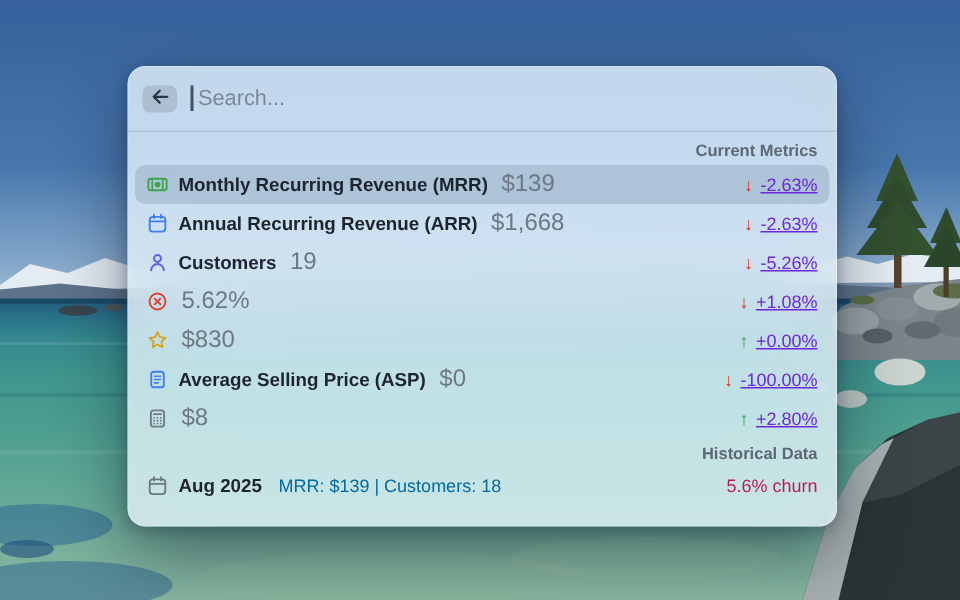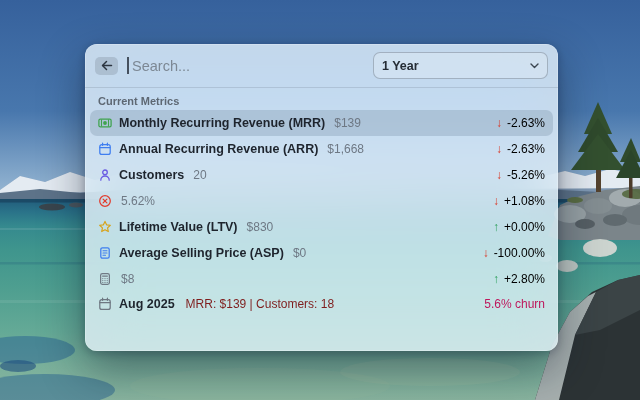--- a/index.html
+++ b/index.html
@@ -26,33 +26,33 @@
   .search-input{flex:1;border:none;outline:none;background:transparent;
     font-family:inherit;font-size:14.5px;color:#222a33;padding:0 0 0 5px;}
   .search-input::placeholder{color:#7d8894;}
   .select{flex:0 0 157px;width:157px;height:25px;border:1px solid rgba(86,99,114,0.38);
     border-radius:7px;background:rgba(255,255,255,0.22);display:flex;align-items:center;
     padding:0 8px;gap:6px;}
   .select-label{flex:1;font-size:12.5px;font-weight:600;color:#252c35;}
   .chev{flex:0 0 auto;color:#3c4650;display:flex;}
 
   .win-body{flex:1;padding:2px 5px 0;display:flex;flex-direction:column;}
-  .section-label{font-size:11px;font-weight:600;color:#5e6873;padding:5px 8px 3px;}
+  .section-label{font-size:11px;font-weight:600;color:#5e6873;padding:5px 8px 3px;text-align:right;}
   .row{height:26px;flex:0 0 26px;display:flex;align-items:center;gap:7px;
     padding:0 8px;border-radius:7px;}
   .row.selected{background:rgba(93,116,143,0.24);}
   .hist-row{height:24px;flex:0 0 24px;}
   .mi{width:14px;height:14px;flex:0 0 14px;display:flex;align-items:center;justify-content:center;}
   .mi svg{display:block;}
   .row-label{font-size:12.5px;font-weight:600;color:#1e242d;white-space:nowrap;}
-  .row-value{font-size:12px;color:#6e7884;margin-left:2px;white-space:nowrap;}
-  .row-detail{font-size:12px;color:#7f1d1d;margin-left:4px;white-space:nowrap;}
+  .row-value{font-size:16px;color:#6e7884;margin-left:2px;white-space:nowrap;}
+  .row-detail{font-size:12px;color:#0369a1;margin-left:4px;white-space:nowrap;}
   .spacer{flex:1;}
   .trend-arrow{font-size:12px;font-weight:700;}
-  .trend-value{font-size:12px;color:#000000;margin-left:-2px;}
+  .trend-value{font-size:12px;color:#6d28d9;margin-left:-2px;text-decoration:underline;}
   .row-right{font-size:12px;color:#be185d;}
 
   .win-footer{flex:0 0 20px;height:20px;display:flex;align-items:center;gap:7px;
     padding:0 10px;background:rgba(250,252,253,0.72);
     border-top:1px solid rgba(66,78,92,0.15);}
   .logo{width:15px;height:15px;flex:0 0 15px;border-radius:4.5px;background:#20304a;
     display:flex;align-items:center;justify-content:center;}
   .footer-label{font-size:11.5px;color:#4d565f;}
 </style>
 </head>
@@ -134,28 +134,20 @@
           <svg width="12" height="11" viewBox="0 0 12 11" fill="none" stroke="currentColor" stroke-width="1.5" stroke-linecap="round" stroke-linejoin="round">
             <path d="M5.5 1.5 L1.5 5.5 L5.5 9.5"></path>
               <path d="M1.8 5.5 H10.5"></path>
           </svg>
         </span>
       </div>
       <div class="search-wrap">
         <span class="caret"></span>
         <input class="search-input" type="text" value="" placeholder="Search..." style="">
       </div>
-      <div class="select">
-        <span class="select-label">1 Year</span>
-        <span class="chev">
-          <svg width="9" height="6" viewBox="0 0 9 6" fill="none" stroke="currentColor" stroke-width="1.4" stroke-linecap="round" stroke-linejoin="round">
-            <path d="M1 1 L4.5 4.5 L8 1"></path>
-          </svg>
-        </span>
-      </div>
     </div>
 
     <div class="win-body">
       <div class="section-label">Current Metrics</div>
       <div id="metric-rows" style="display:flex;flex-direction:column;">
           <div class="row selected">
             <span class="mi" style="color: rgb(63, 163, 77);">
               <svg width="14" height="14" viewBox="0 0 14 14" fill="none" stroke="currentColor">
                 <rect x="0.9" y="3.2" width="12.2" height="7.6" rx="1.4" stroke-width="1.25"></rect>
                 <circle cx="7" cy="7" r="1.9" fill="currentColor" stroke="none"></circle>
@@ -183,21 +175,21 @@
             <span class="trend-value">-2.63%</span>
           </div>
           <div class="row">
             <span class="mi" style="color: rgb(106, 91, 226);">
               <svg width="14" height="14" viewBox="0 0 14 14" fill="none" stroke="currentColor" stroke-linecap="round">
                 <circle cx="7" cy="4.3" r="2.3" stroke-width="1.3"></circle>
                 <path d="M2.8 12.2 a4.2 4.2 0 0 1 8.4 0" stroke-width="1.3"></path>
               </svg>
             </span>
             <span class="row-label">Customers</span>
-            <span class="row-value">20</span>
+            <span class="row-value">19</span>
             <span class="spacer"></span>
             <span class="trend-arrow" style="color: rgb(216, 58, 42);">↓</span>
             <span class="trend-value">-5.26%</span>
           </div>
           <div class="row">
             <span class="mi" style="color: rgb(226, 60, 46);">
               <svg width="14" height="14" viewBox="0 0 14 14" fill="none" stroke="currentColor" stroke-linecap="round">
                 <circle cx="7" cy="7" r="5.3" stroke-width="1.25"></circle>
                 <path d="M5.1 5.1 L8.9 8.9 M8.9 5.1 L5.1 8.9" stroke-width="1.25"></path>
               </svg>
@@ -206,21 +198,20 @@
             <span class="spacer"></span>
             <span class="trend-arrow" style="color: rgb(216, 58, 42);">↓</span>
             <span class="trend-value">+1.08%</span>
           </div>
           <div class="row">
             <span class="mi" style="color: rgb(215, 163, 28);">
               <svg width="14" height="14" viewBox="0 0 14 14" fill="none" stroke="currentColor" stroke-linejoin="round">
                 <path d="M7 1.4 L8.59 4.82 L12.33 5.27 L9.57 7.83 L10.29 11.53 L7 9.7 L3.71 11.53 L4.43 7.83 L1.67 5.27 L5.41 4.82 Z" stroke-width="1.2"></path>
               </svg>
             </span>
-            <span class="row-label">Lifetime Value (LTV)</span>
             <span class="row-value">$830</span>
             <span class="spacer"></span>
             <span class="trend-arrow" style="color: rgb(46, 158, 91);">↑</span>
             <span class="trend-value">+0.00%</span>
           </div>
           <div class="row">
             <span class="mi" style="color: rgb(63, 126, 240);">
               <svg width="14" height="14" viewBox="0 0 14 14" fill="none" stroke="currentColor" stroke-linecap="round">
                 <rect x="2.8" y="1.8" width="8.4" height="10.4" rx="1.6" stroke-width="1.25"></rect>
                 <path d="M5 4.8 H9 M5 7 H9 M5 9.2 H7.5" stroke-width="1.1"></path>
@@ -249,20 +240,21 @@
                   <circle cx="9.2" cy="10.4" r="0.6"></circle>
                 </g>
               </svg>
             </span>
             <span class="row-value">$8</span>
             <span class="spacer"></span>
             <span class="trend-arrow" style="color: rgb(46, 158, 91);">↑</span>
             <span class="trend-value">+2.80%</span>
           </div>
         </div>
+      <div class="section-label">Historical Data</div>
       <div id="historical-rows" style="display:flex;flex-direction:column;">
           <div class="row hist-row">
             <span class="mi" style="color: rgb(110, 119, 129);">
               <svg width="14" height="14" viewBox="0 0 14 14" fill="none" stroke="currentColor" stroke-linecap="round">
                 <rect x="1.8" y="2.6" width="10.4" height="9.8" rx="2" stroke-width="1.25"></rect>
                 <path d="M1.8 5.6 H12.2" stroke-width="1.1"></path>
                 <path d="M4.6 1.2 V3.3 M9.4 1.2 V3.3" stroke-width="1.25"></path>
               </svg>
             </span>
             <span class="row-label">Aug 2025</span>

